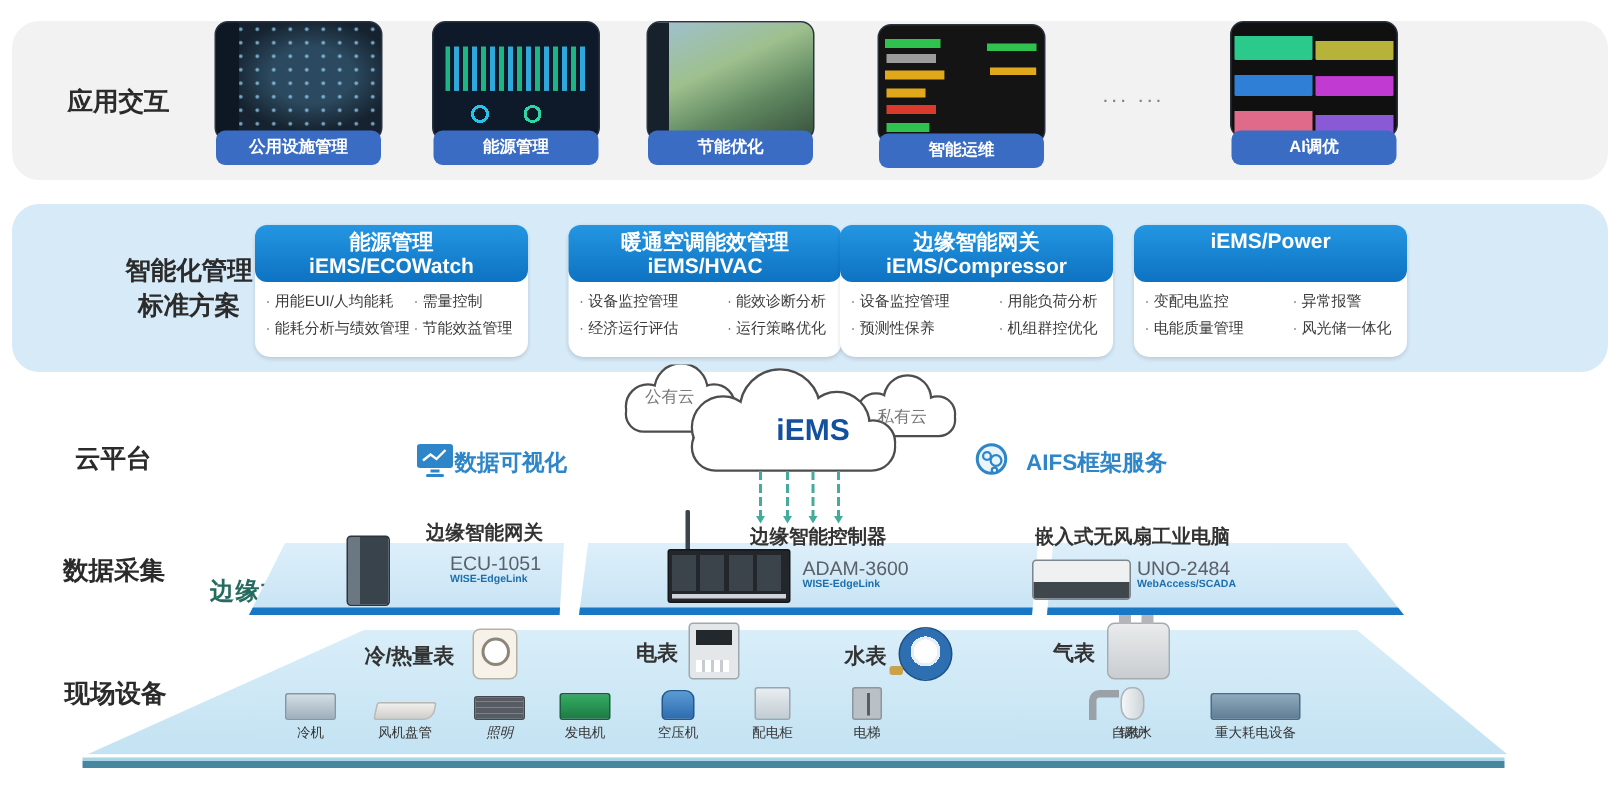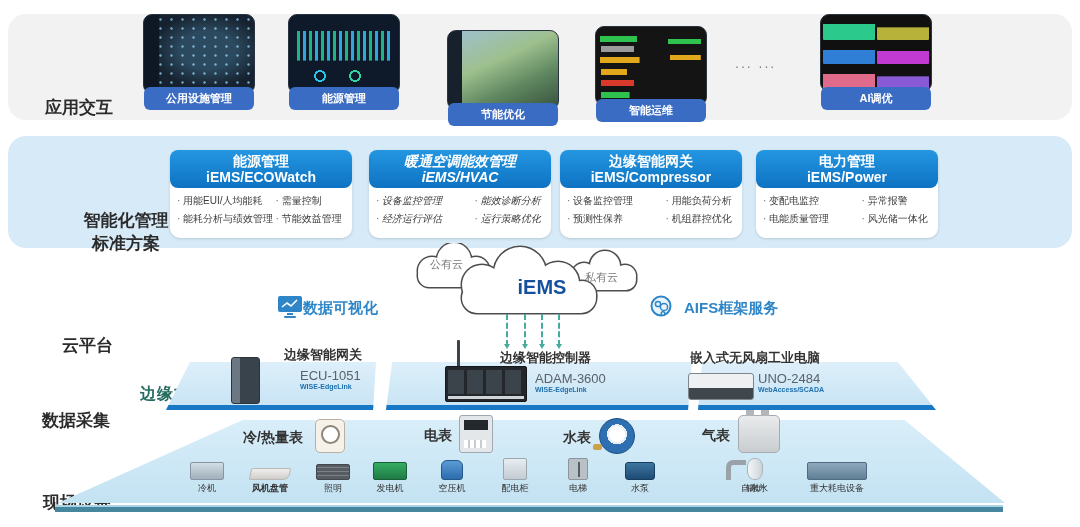--- a/index.html
+++ b/index.html
@@ -2,21 +2,21 @@
 <html><head>
 <meta charset="utf-8">
 <style>
   html,body{margin:0;padding:0;background:#fff;}
   body{font-family:"Liberation Sans","DejaVu Sans",sans-serif;}
   #canvas{position:relative;width:1080px;height:527px;background:#fff;overflow:hidden;}
   .abs{position:absolute;}
   .band{position:absolute;border-radius:18px;}
   .band1{left:8px;top:14px;width:1064px;height:106px;background:#f2f2f3;}
   .band2{left:8px;top:136px;width:1064px;height:112px;background:#d7eaf8;}
-  .row-label{position:absolute;font-size:17px;font-weight:bold;color:#2b2b2b;white-space:nowrap;margin-top:40px;}
+  .row-label{position:absolute;font-size:17px;font-weight:bold;color:#2b2b2b;white-space:nowrap;}
   
   .thumb{position:absolute;top:14px;width:112px;height:96px;}
   .shot{position:absolute;left:0;right:0;top:0;height:78px;border-radius:9px;border:1px solid #2a3340;}
   .pill{position:absolute;left:1px;right:1px;bottom:0;height:23px;background:#3a6cc4;border-radius:6px;
         color:#fff;font-size:11px;font-weight:bold;text-align:center;line-height:23px;white-space:nowrap;}
   .s1{background-color:#16222f;background-image:
       linear-gradient(90deg,#0e1824 0 14%,rgba(0,0,0,0) 14%),
       radial-gradient(circle, rgba(150,210,245,.75) 0 .8px, rgba(0,0,0,0) 1.6px),
       radial-gradient(ellipse at 58% 45%, #2c4a5f 0 30%, rgba(22,34,47,0) 62%);
       background-size:100% 100%,11px 9px,100% 100%;}
@@ -126,25 +126,25 @@
   <div class="row-label" style="left:45px;top:56px;">应用交互</div>
 
   <figure class="thumb" style="left:143px;margin:0;">
     <div class="shot s1"></div>
     <div class="pill">公用设施管理</div>
   </figure>
   <figure class="thumb" style="left:288px;margin:0;">
     <div class="shot s2"></div>
     <div class="pill">能源管理</div>
   </figure>
-  <figure class="thumb" style="left:431px;margin:16px;">
+  <figure class="thumb" style="left:431px;margin:0;">
     <div class="shot s3"></div>
     <div class="pill">节能优化</div>
   </figure>
-  <figure class="thumb" style="left:583px;margin:12px;text-decoration:underline;">
+  <figure class="thumb" style="left:583px;margin:2px;text-decoration:underline;">
     <div class="shot s4"></div>
     <div class="pill">智能运维</div>
   </figure>
   <div class="dots">... ...</div>
   <figure class="thumb" style="left:820px;margin:0;border-radius:32px;">
     <div class="shot s5">
       <div class="mini m1"></div>
       <div class="mini m2"></div>
       <div class="mini m3"></div>
       <div class="mini m4"></div>
@@ -165,21 +165,21 @@
       <div class="card-title">能源管理</div>
       <div class="card-sub">iEMS/ECOWatch</div>
     </div>
     <div class="bullets">
       <span class="bullet">用能EUI/人均能耗</span>
       <span class="bullet">需量控制</span>
       <span class="bullet">能耗分析与绩效管理</span>
       <span class="bullet">节能效益管理</span>
     </div>
   </div>
-  <div class="card" style="left:369px;font-style:italic;">
+  <div class="card" style="left:379px;">
     <div class="card-header">
       <div class="card-title">暖通空调能效管理</div>
       <div class="card-sub">iEMS/HVAC</div>
     </div>
     <div class="bullets">
       <span class="bullet">设备监控管理</span>
       <span class="bullet">能效诊断分析</span>
       <span class="bullet">经济运行评估</span>
       <span class="bullet">运行策略优化</span>
     </div>
@@ -191,32 +191,31 @@
     </div>
     <div class="bullets">
       <span class="bullet">设备监控管理</span>
       <span class="bullet">用能负荷分析</span>
       <span class="bullet">预测性保养</span>
       <span class="bullet">机组群控优化</span>
     </div>
   </div>
   <div class="card" style="left:756px;">
     <div class="card-header">
-      <div class="card-title">电力管理</div>
       <div class="card-sub">iEMS/Power</div>
     </div>
     <div class="bullets">
       <span class="bullet">变配电监控</span>
       <span class="bullet">异常报警</span>
       <span class="bullet">电能质量管理</span>
       <span class="bullet">风光储一体化</span>
     </div>
   </div>
 
-  <div class="row-label" style="left:62px;top:294px;text-align:center;">云平台</div>
+  <div class="row-label" style="left:50px;top:294px;text-align:center;">云平台</div>
 
   <svg class="abs" style="left:276px;top:295px;" width="30" height="26" viewBox="0 0 30 26">
     <rect x="2" y="1" width="24" height="16" rx="2" fill="#2e86c8"></rect>
     <polyline points="6,12 11,8 15,11 21,5" stroke="#ffffff" stroke-width="1.6" fill="none"></polyline>
     <rect x="11" y="18" width="6" height="2" fill="#2e86c8"></rect>
     <rect x="8" y="21" width="12" height="2" rx="1" fill="#2e86c8"></rect>
   </svg>
   <div class="feature-text" style="left:303px;top:299px;text-align:center;">数据可视化</div>
 
   <svg class="abs" style="left:402px;top:243px;" width="252" height="78" viewBox="0 0 252 78">
@@ -320,27 +319,27 @@
   <div class="ic-wmeter"></div>
   <div class="meter-label" style="left:702px;top:427px;">气表</div>
   <div class="ic-gmeter"></div>
 
   <div class="equip" style="left:175px;">
     <div class="eq-icon">
         <span class="ic ic-chiller"></span>
       </div>
     <div class="eq-label">冷机</div>
   </div>
-  <div class="equip" style="left:238px;font-weight:bold;">
+  <div class="equip" style="left:238px;">
     <div class="eq-icon">
         <span class="ic ic-fancoil"></span>
       </div>
     <div class="eq-label">风机盘管</div>
   </div>
-  <div class="equip" style="left:301px;">
+  <div class="equip" style="left:301px;font-style:italic;">
     <div class="eq-icon">
         <span class="ic ic-light"></span>
       </div>
     <div class="eq-label">照明</div>
   </div>
   <div class="equip" style="left:358px;">
     <div class="eq-icon">
         <span class="ic ic-gen"></span>
       </div>
     <div class="eq-label">发电机</div>
@@ -356,26 +355,20 @@
         <span class="ic ic-cabinet"></span>
       </div>
     <div class="eq-label">配电柜</div>
   </div>
   <div class="equip" style="left:546px;">
     <div class="eq-icon">
         <span class="ic ic-elevator"></span>
       </div>
     <div class="eq-label">电梯</div>
   </div>
-  <div class="equip" style="left:608px;">
-    <div class="eq-icon">
-        <span class="ic ic-pump"></span>
-      </div>
-    <div class="eq-label">水泵</div>
-  </div>
   <div class="equip" style="left:704px;text-align:right;">
     <div class="eq-icon">
         <span class="ic ic-tap"></span>
       </div>
     <div class="eq-label">自来水</div>
   </div>
   <div class="equip" style="left:723px;">
     <div class="eq-icon">
         <span class="ic ic-boiler"></span>
       </div>

